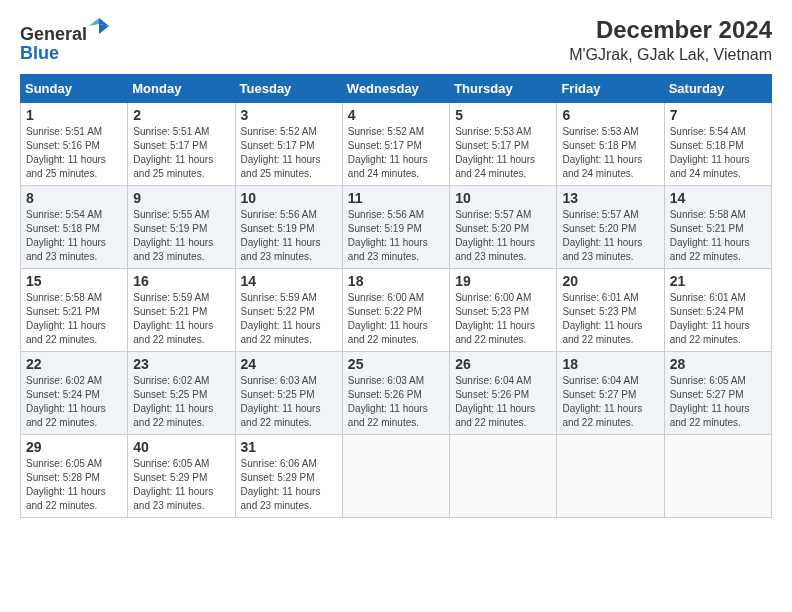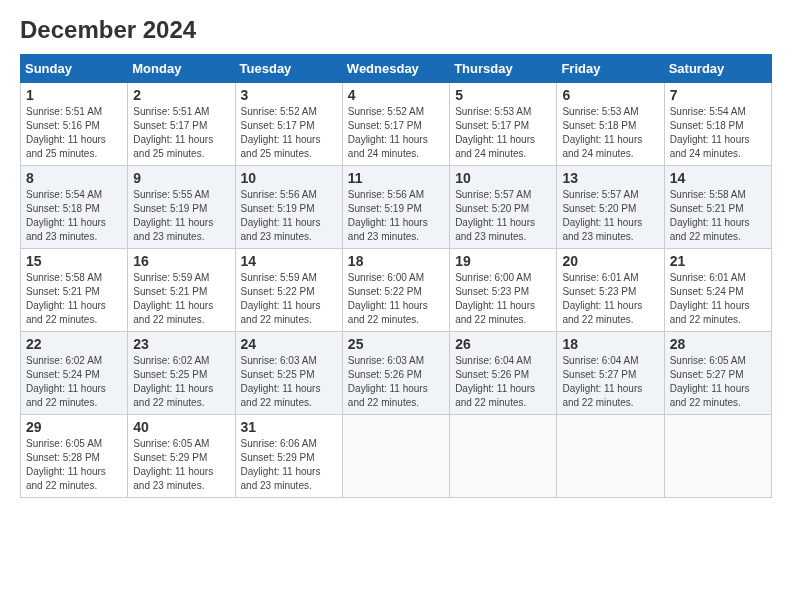--- a/index.html
+++ b/index.html
@@ -98,22 +98,37 @@
     }
     .empty-cell {
       background-color: #f9f9f9 !important;
     }
   </style>
 </head>
 <body>
 
 <div class="container">
   <div class="header-row">
+    <div class="logo-wrapper">
+      <div class="logo-top">
+        <div>
+          <span class="logo-text-general">General</span><svg class="logo-icon" viewBox="0 0 20 24" xmlns="http://www.w3.org/2000/svg">
+            <polygon points="10,2 20,10 10,8" fill="#1a6bb5"></polygon>
+            <polygon points="10,2 0,10 10,8" fill="#5ba3d9"></polygon>
+            <polygon points="10,8 20,10 10,18" fill="#1a6bb5"></polygon>
+          </svg>
+        </div>
+      </div>
+      <div>
+        <span class="logo-text-blue">Blue</span>
+      </div>
+    </div>
     <div class="title-section">
       <div class="main-title">December 2024</div>
+      <div class="subtitle">M'GJrak, GJak Lak, Vietnam</div>
     </div>
   </div>
 
   <table class="calendar">
     <thead>
       <tr>
       <th>Sunday</th>
           <th>Monday</th>
           <th>Tuesday</th>
           <th>Wednesday</th>

